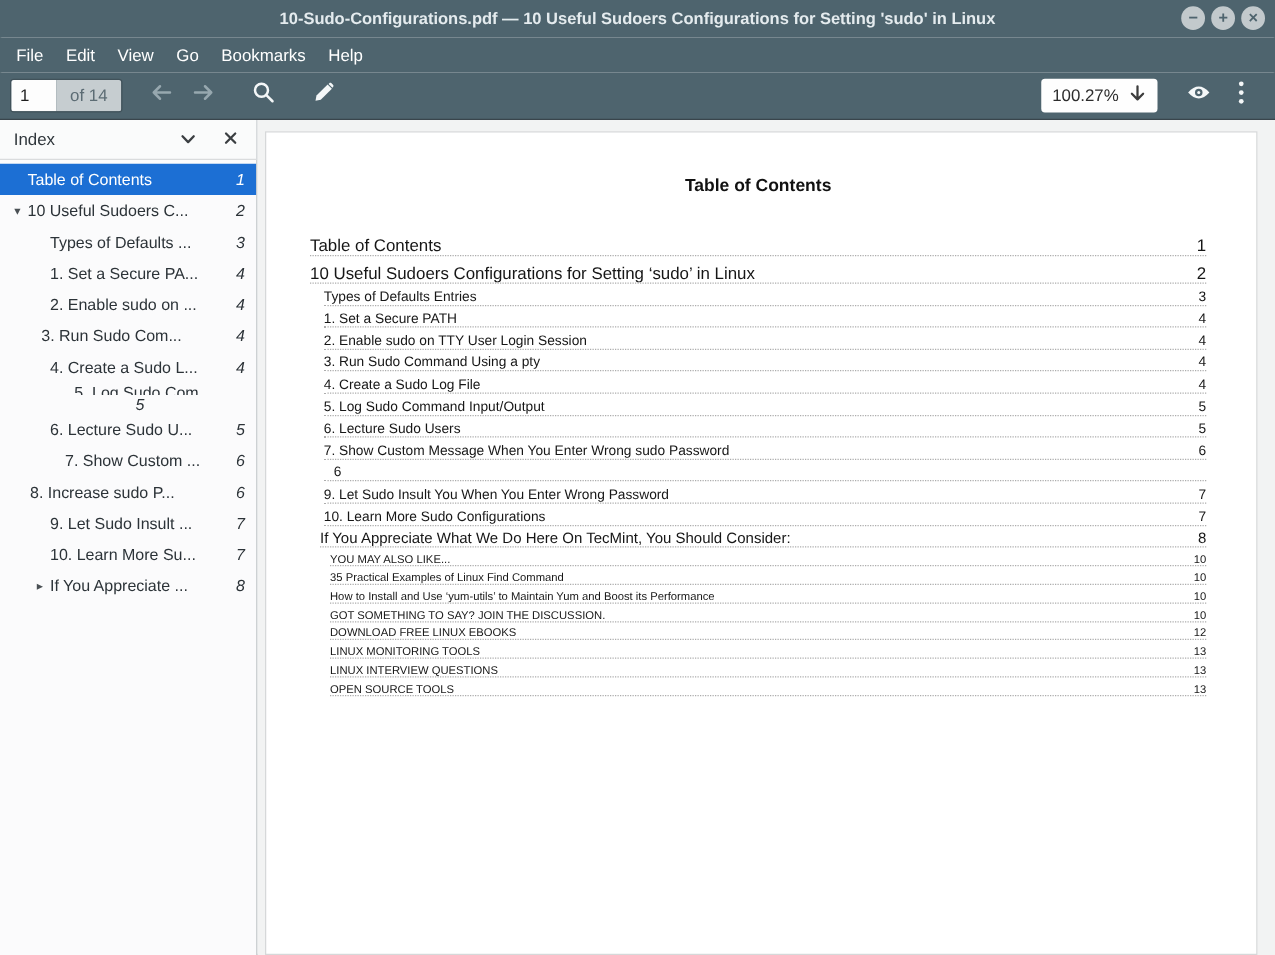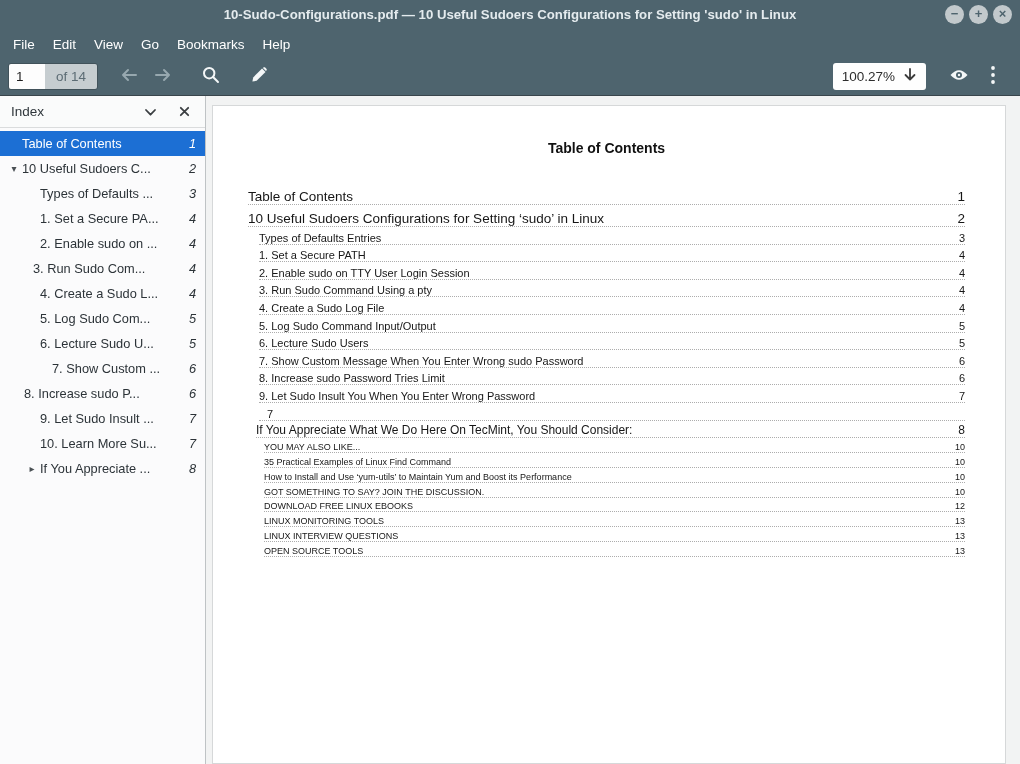--- a/index.html
+++ b/index.html
@@ -231,21 +231,21 @@
           <div class="tree-row" style="padding-left: 17px;">
             <span class="expander"></span>
             <span class="t-label">3. Run Sudo Com...</span>
             <span class="t-page">4</span>
           </div>
           <div class="tree-row" style="padding-left: 24px;">
             <span class="expander"></span>
             <span class="t-label">4. Create a Sudo L...</span>
             <span class="t-page">4</span>
           </div>
-          <div class="tree-row" style="padding-left: 24px;">
+          <div class="tree-row" style="padding-left: 24px; flex-direction: column;">
             <span class="expander"></span>
             <span class="t-label">5. Log Sudo Com...</span>
             <span class="t-page">5</span>
           </div>
           <div class="tree-row" style="padding-left: 24px;">
             <span class="expander"></span>
             <span class="t-label">6. Lecture Sudo U...</span>
             <span class="t-page">5</span>
           </div>
           <div class="tree-row" style="padding-left: 36px;">
@@ -314,28 +314,28 @@
             </div>
             <div class="toc-row lvl2">
               <span class="toc-label">6. Lecture Sudo Users</span>
               <span class="toc-page">5</span>
             </div>
             <div class="toc-row lvl2">
               <span class="toc-label">7. Show Custom Message When You Enter Wrong sudo Password</span>
               <span class="toc-page">6</span>
             </div>
             <div class="toc-row lvl2">
-              <span class="toc-label">8. Increase sudo Password Tries Limit</span>
               <span class="toc-page">6</span>
             </div>
             <div class="toc-row lvl2">
               <span class="toc-label">9. Let Sudo Insult You When You Enter Wrong Password</span>
               <span class="toc-page">7</span>
             </div>
             <div class="toc-row lvl2">
+              <span class="toc-label">10. Learn More Sudo Configurations</span>
               <span class="toc-page">7</span>
             </div>
             <div class="toc-row lvlF">
               <span class="toc-label">If You Appreciate What We Do Here On TecMint, You Should Consider:</span>
               <span class="toc-page">8</span>
             </div>
             <div class="toc-row lvl3">
               <span class="toc-label">YOU MAY ALSO LIKE...</span>
               <span class="toc-page">10</span>
             </div>

